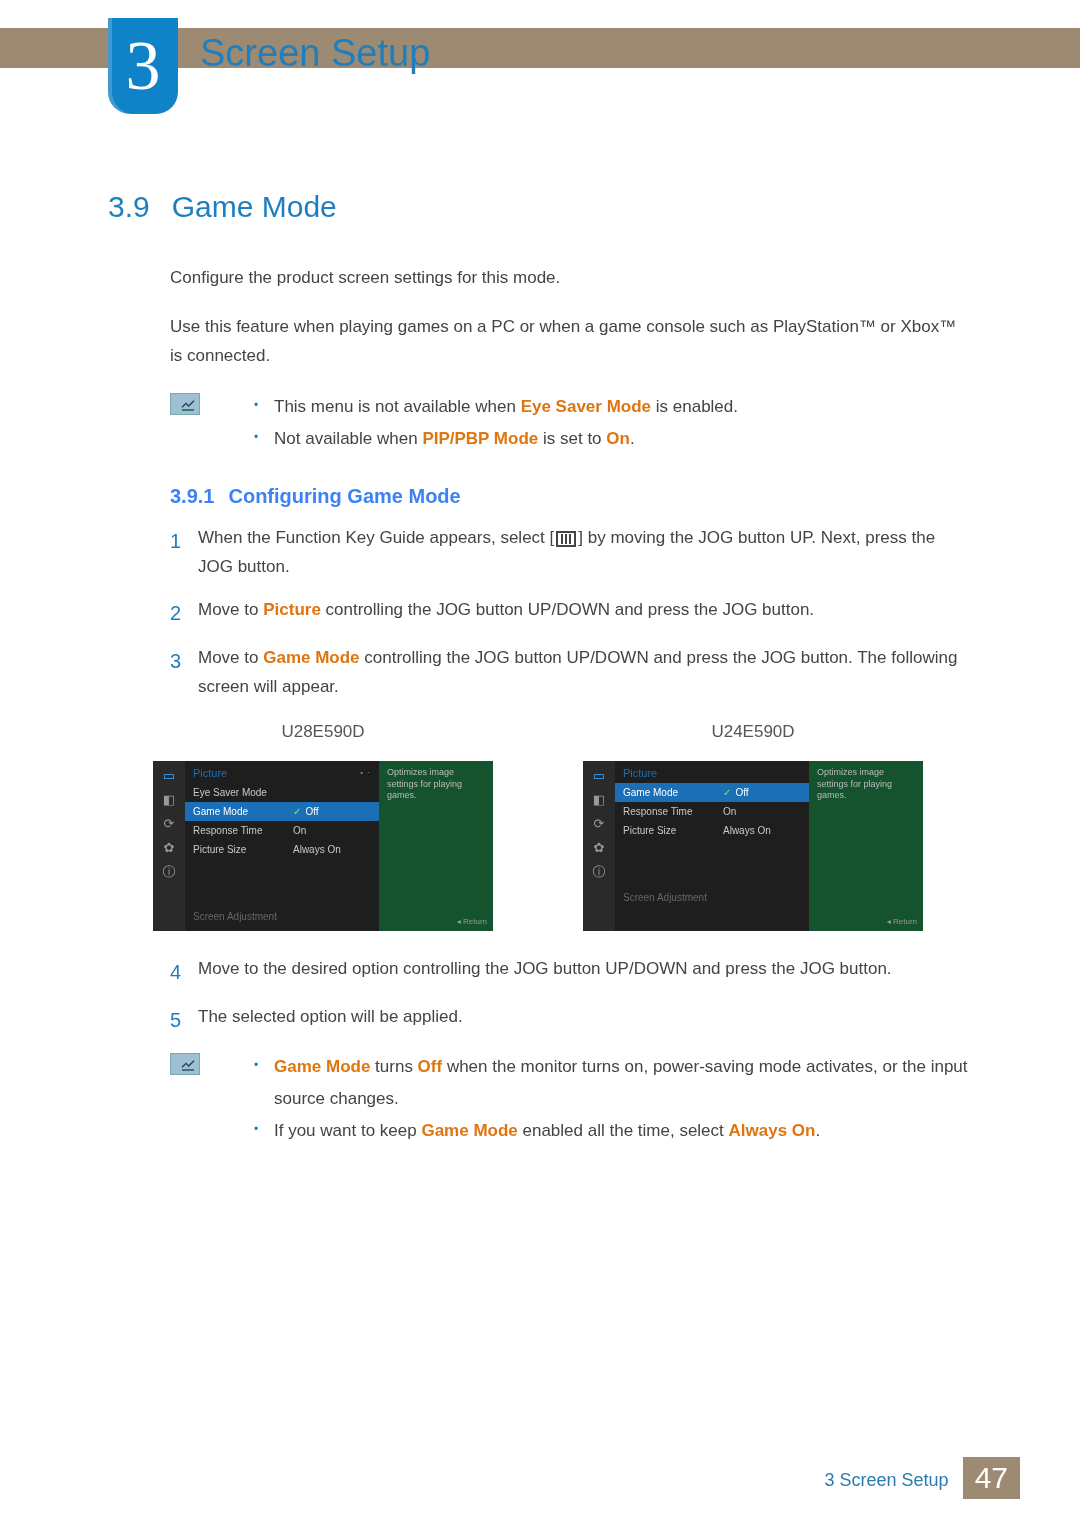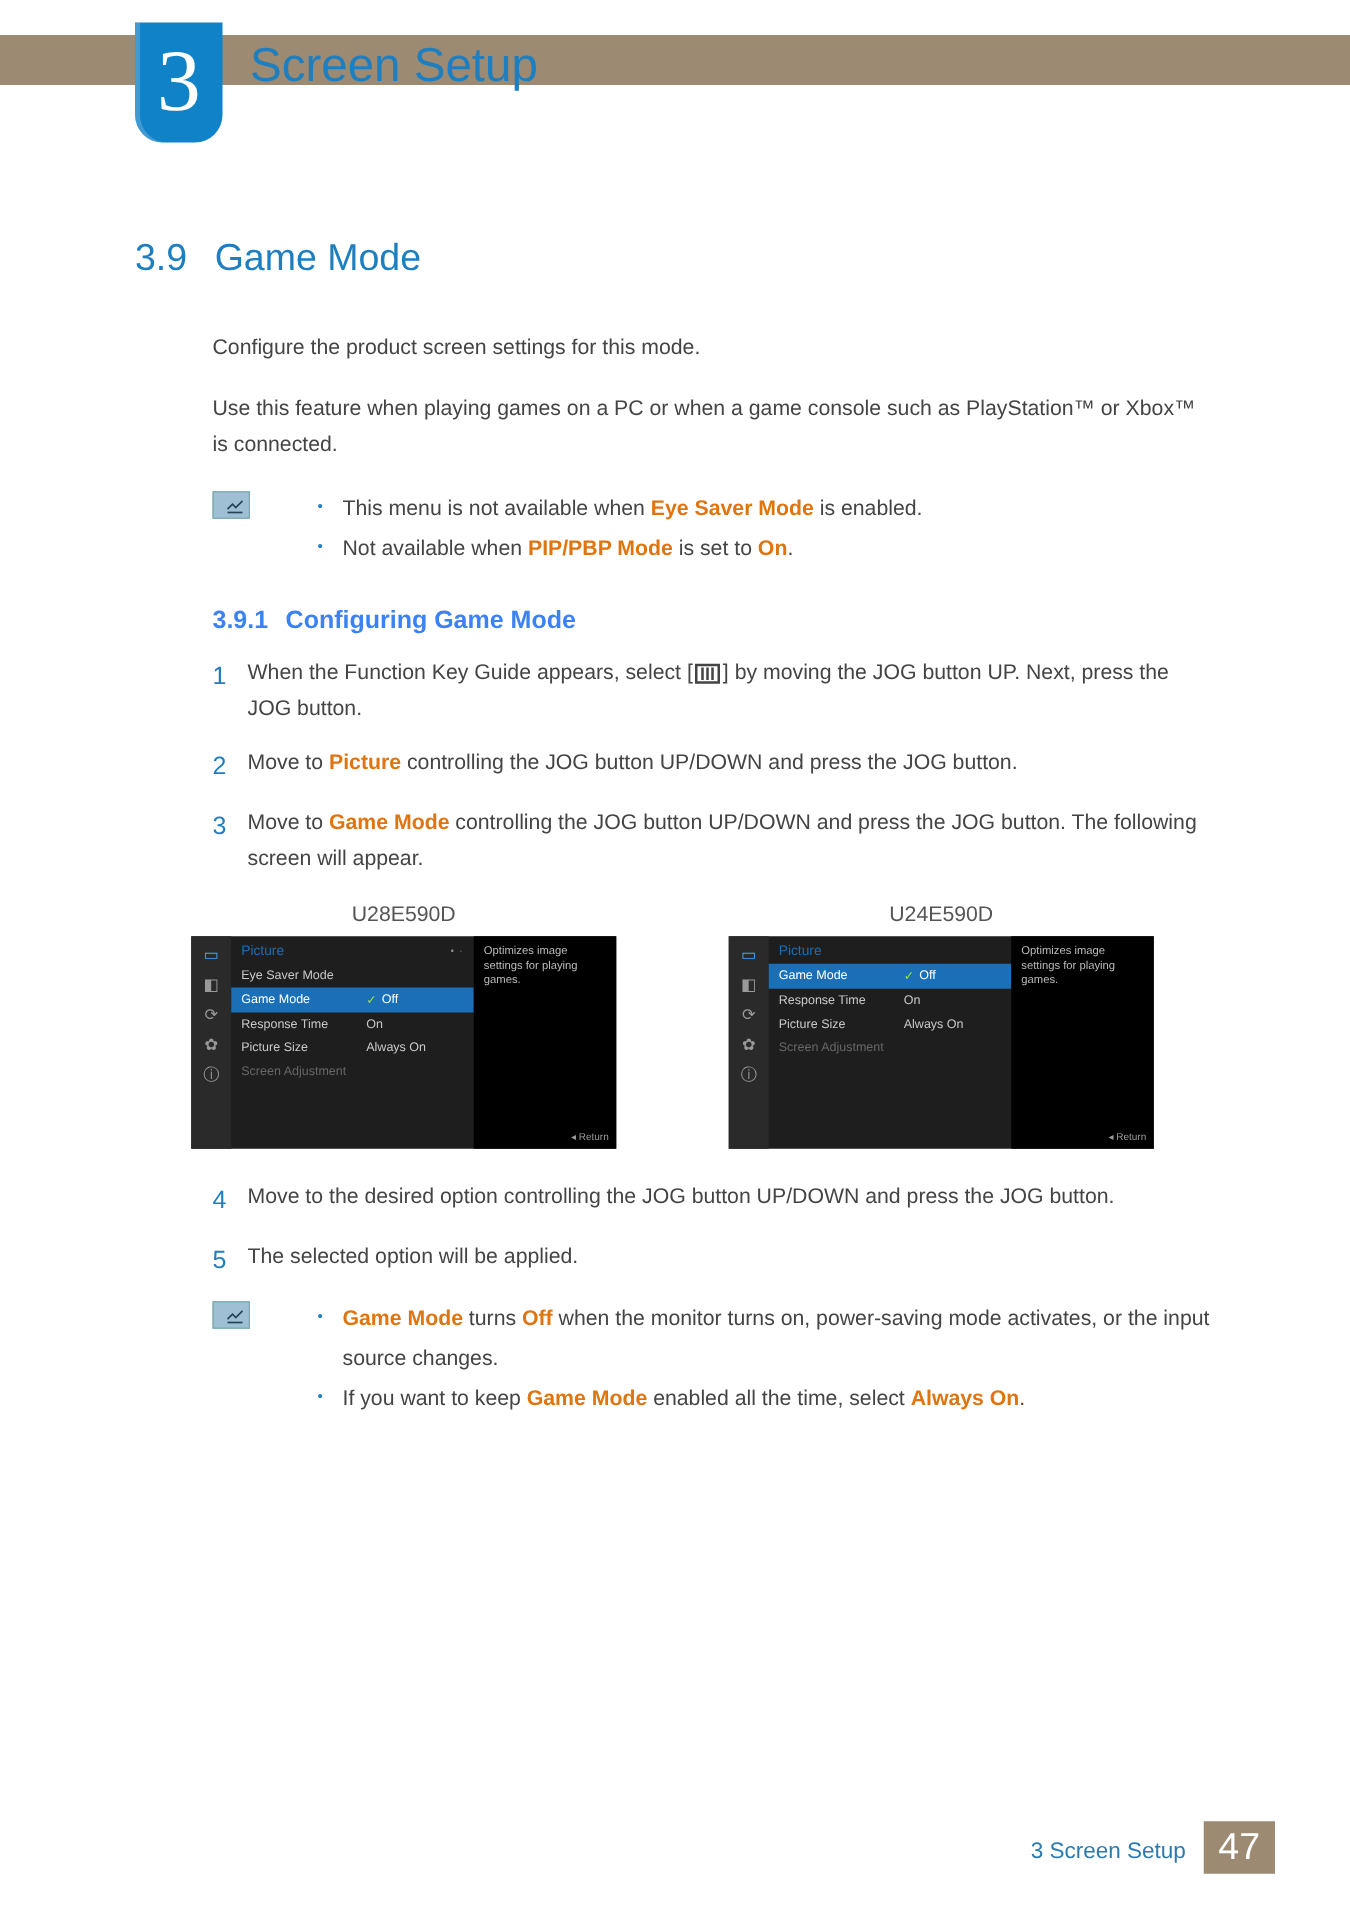--- a/index.html
+++ b/index.html
@@ -27,35 +27,35 @@
   h3 .subnum { margin-right:14px; }
   ol.steps { list-style:none; margin-left:62px; }
   ol.steps > li { display:flex; margin-bottom:14px; font-size:17px; line-height:1.7; color:#444; }
   ol.steps .num { color:#1d7fc0; font-size:20px; width:28px; flex-shrink:0; }
   ol.steps .txt { flex:1; }
   .menu-icon { display:inline-block; border:2px solid #444; padding:1px 2px; line-height:10px; vertical-align:middle; margin:0 2px; }
   .menu-icon span { display:inline-block; width:2px; height:10px; background:#444; margin:0 1px; }
 
   .osd-row { display:flex; justify-content:center; gap:20px; margin:20px 0 24px 0px; }
   .osd-col { width:410px; }
-  .osd-label { text-align:center; font-size:17px; color:#555; margin-bottom:7px; }
+  .osd-label { text-align:center; font-size:17px; color:#555; margin-bottom:19px; }
   .osd { width:340px; height:170px; background:#1e1e1e; color:#c8c8c8; font-size:10px; position:relative; display:flex; margin:0 auto; }
   .osd-side { width:32px; background:#2a2a2a; display:flex; flex-direction:column; align-items:center; padding-top:8px; gap:10px; }
   .side-ic { width:18px; height:14px; display:flex; align-items:center; justify-content:center; color:#999; font-size:13px; }
   .side-ic.active { color:#3da9ff; }
   .osd-mid { width:194px; }
   .osd-head { color:#1a6fb6; font-size:11px; padding:6px 8px 4px; display:flex; justify-content:space-between; align-items:center; }
   .osd-head .ind { color:#888; font-size:8px; letter-spacing:1px; }
   .osd-item { display:flex; font-size:10px; padding:4px 8px; }
   .osd-item.sel { background:#1a6fb6; color:#fff; }
-  .osd-item.dim { color:#666; }
+  .osd-item.dim { color:#666;margin-top:48px; }
   .osd-item .lab { width:100px; }
   .osd-item .val { flex:1; display:flex; align-items:center; gap:4px; }
   .chk { color:#9fe24a; font-size:10px; }
-  .osd-right { flex:1; background:#000000; padding:6px 8px; font-size:9px; color:#bbb; line-height:1.3; position:relative; }
+  .osd-right { flex:1; background:#14532d; padding:6px 8px; font-size:9px; color:#bbb; line-height:1.3; position:relative; }
   .osd-return { position:absolute; bottom:3px; right:6px; font-size:8px; color:#999; }
 
   .footer { position:absolute; bottom:28px; right:60px; display:flex; align-items:flex-end; gap:0; }
   .footer-text { color:#2b7baf; font-size:18px; padding:8px 14px; }
   .footer-page { background:#9d8a72; color:#fff; font-size:30px; padding:4px 12px; }
 </style>
 </head>
 <body>
 
 <div class="topbar"></div>

